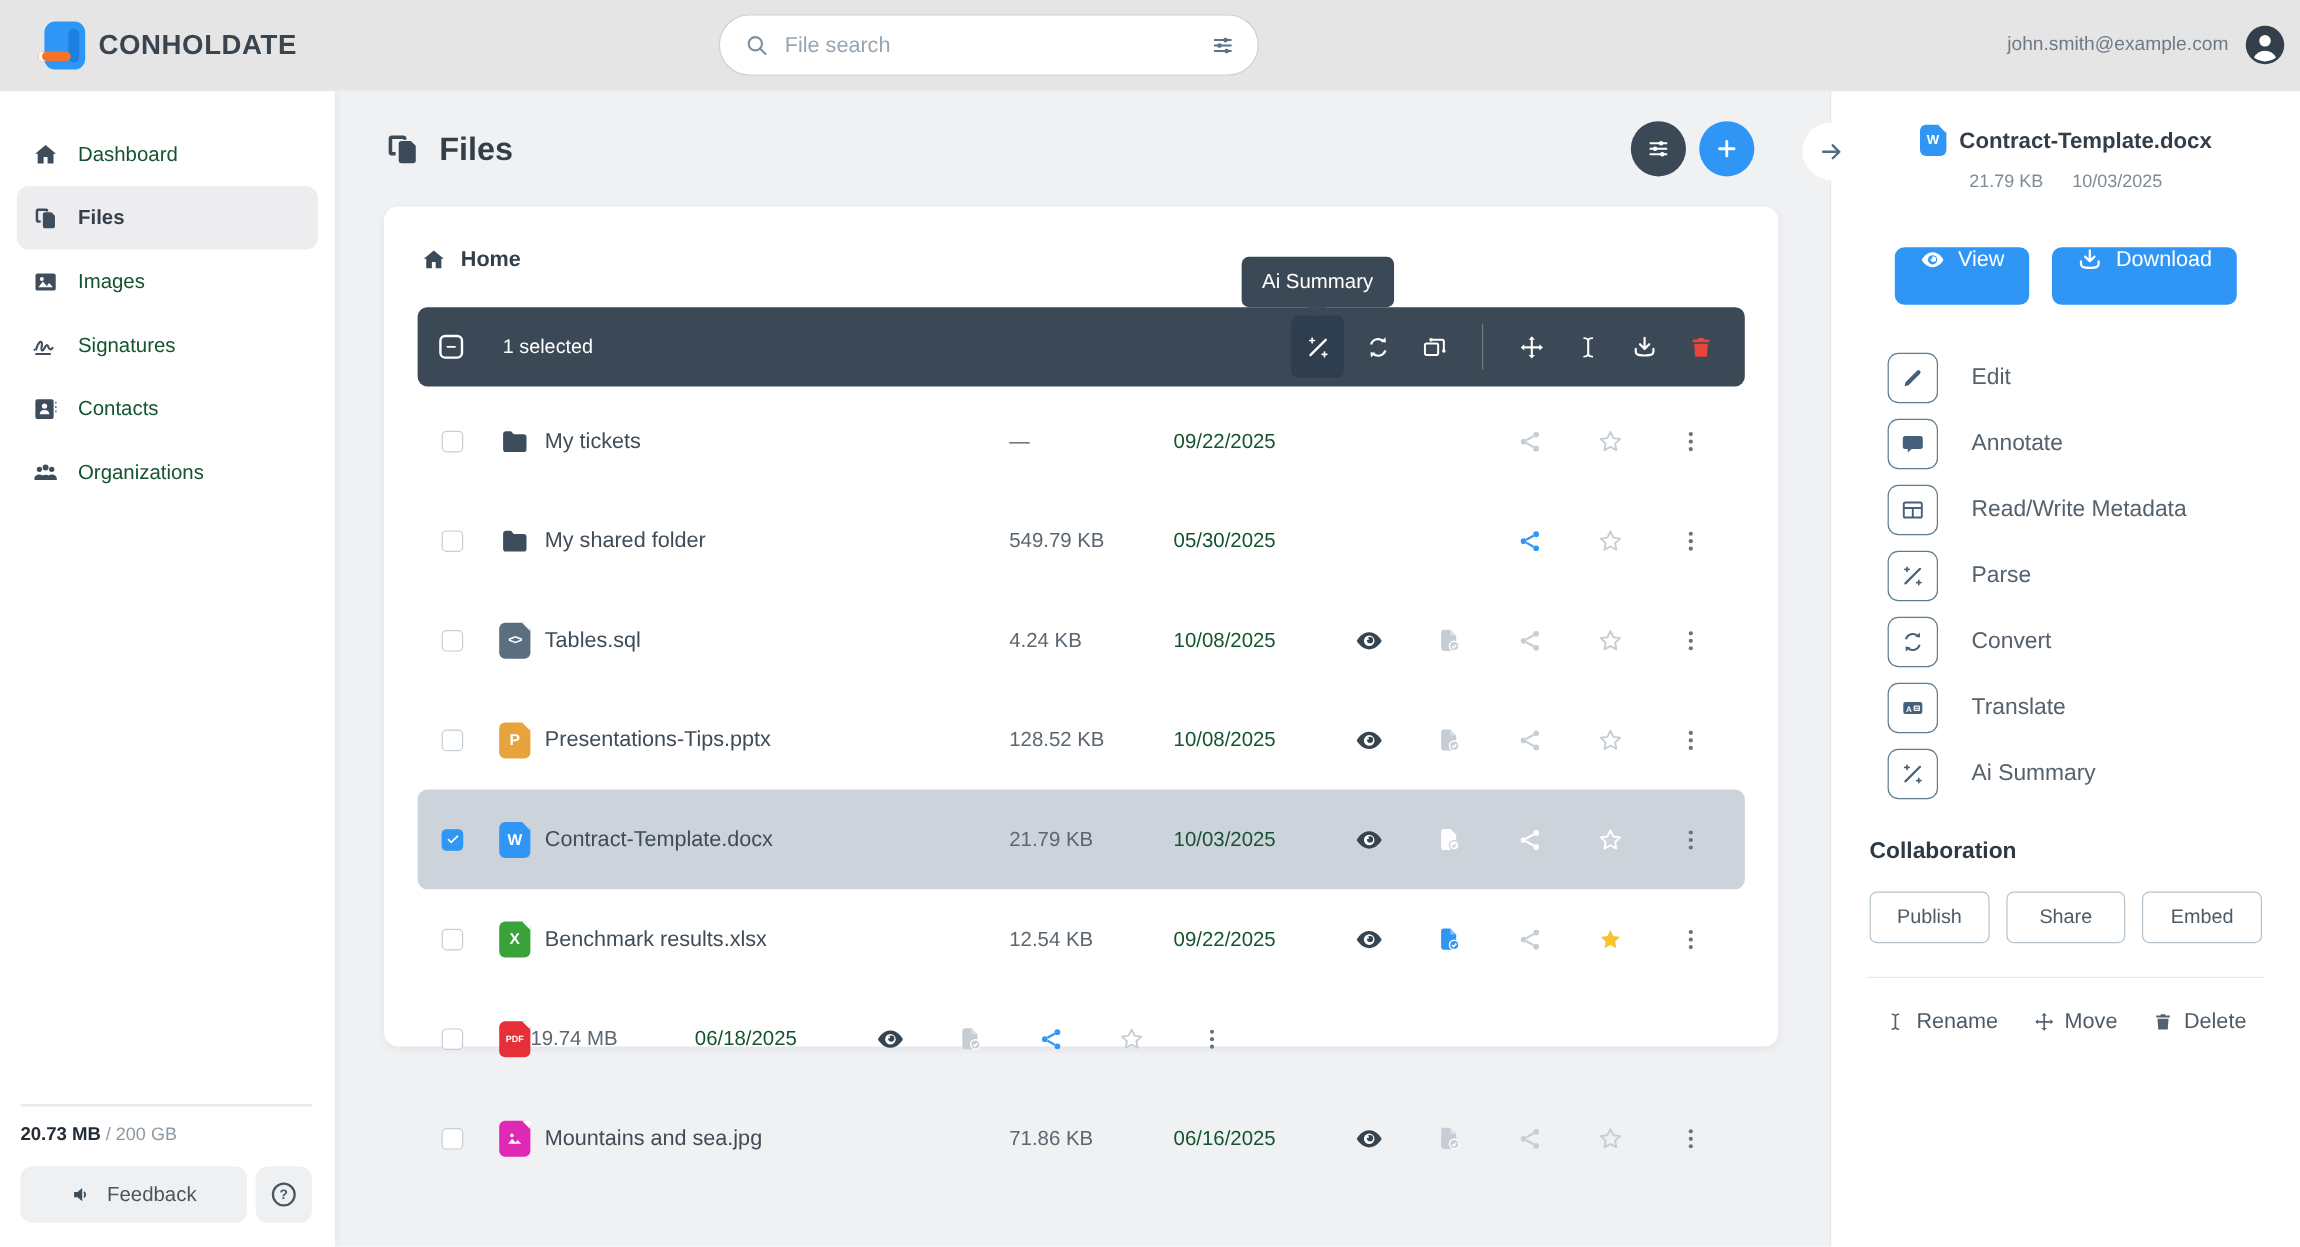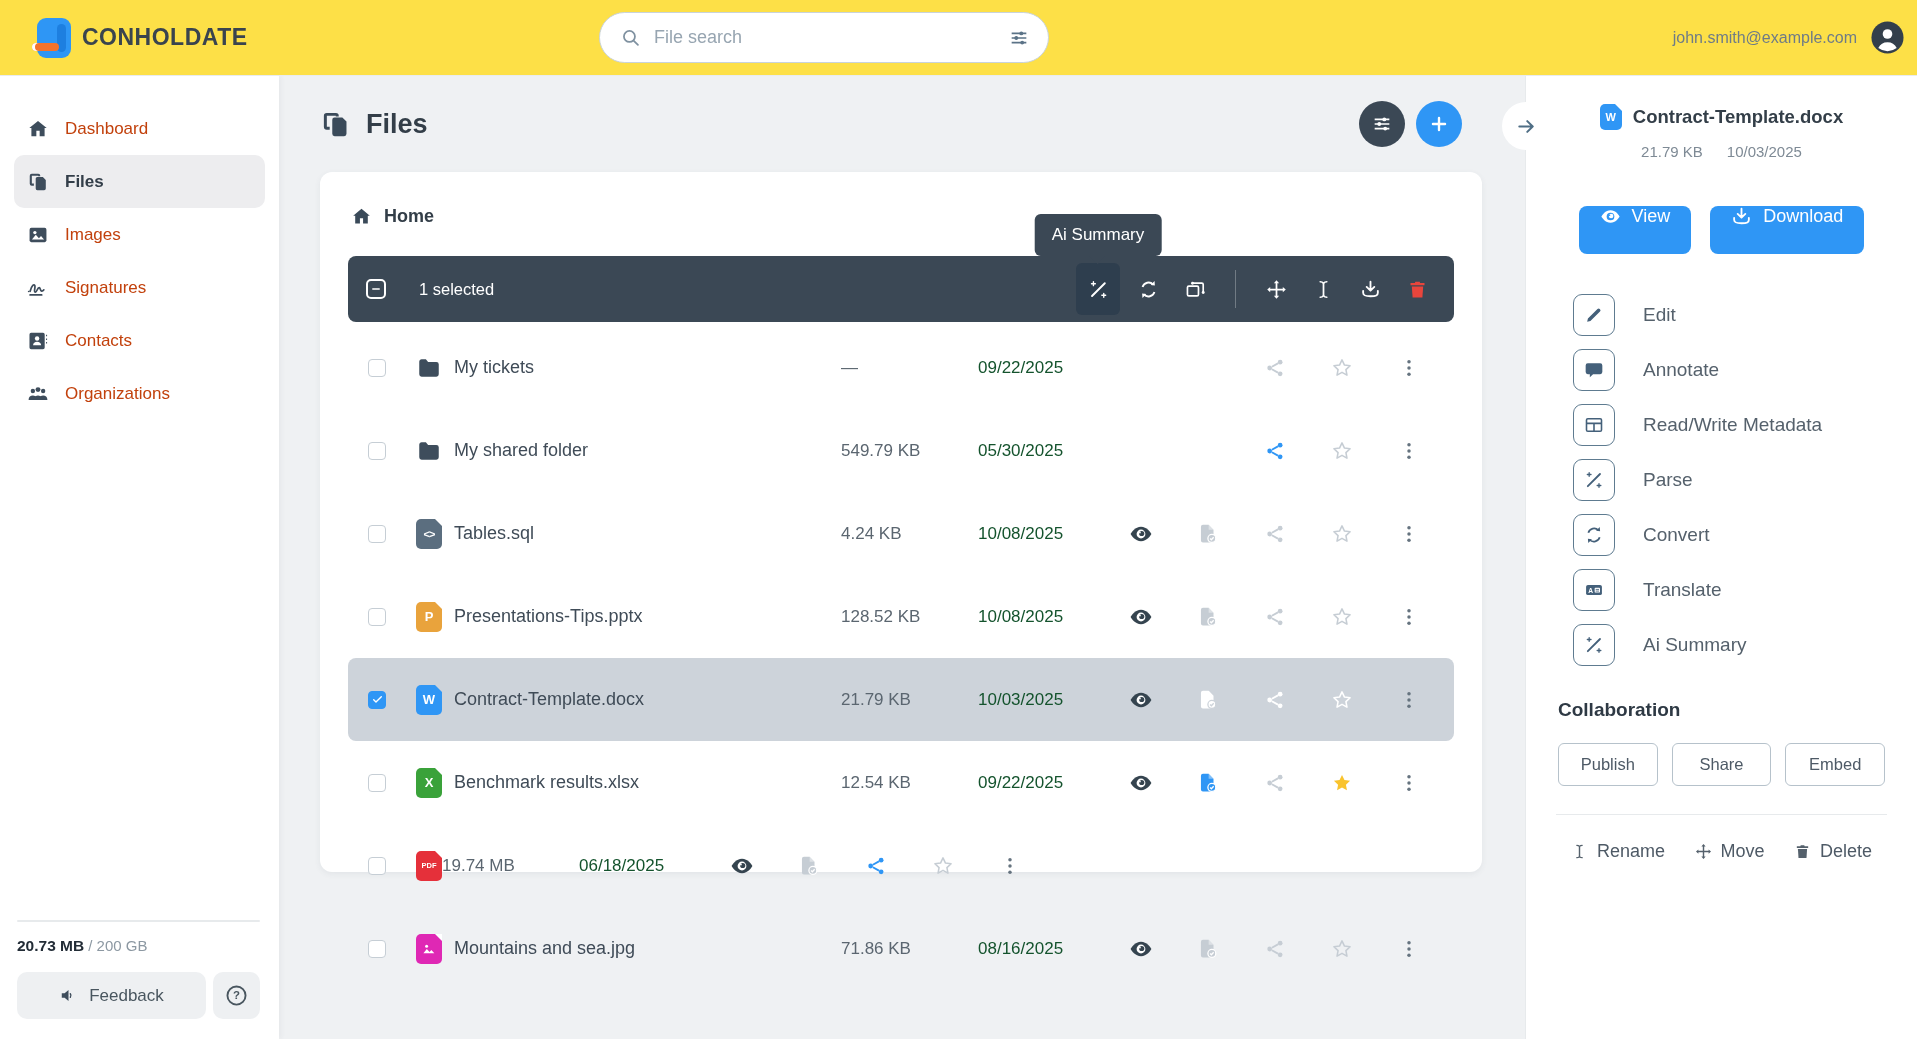--- a/index.html
+++ b/index.html
@@ -5,21 +5,21 @@
   * { margin:0; padding:0; box-sizing:border-box; }
   html,body { width:1917px; height:1039px; overflow:hidden; }
   body { font-family:"Liberation Sans", sans-serif; background:#fff; color:#3f4b57;
          --accent:#2f96f5; --dark:#3b4855; --star:#f9c32d; --danger:#e8453c; --selrow:#cdd3da; }
   svg { display:block; }
   button { font-family:inherit; cursor:pointer; }
 
   .app { display:flex; flex-direction:column; height:100%; }
 
   
-  .topbar { flex:0 0 76px; background:#fde047; border-bottom:1px solid #e9ecee; display:flex; align-items:center;
+  .topbar { flex:0 0 76px; background:#e5e5e5; border-bottom:1px solid #e9ecee; display:flex; align-items:center;
             padding:0 12px 0 37px; position:relative; z-index:6; }
   .brand { display:flex; align-items:center; gap:11px; }
   .brand-badge { position:relative; width:34px; height:40px; background:#2e96f5; border-radius:9px; }
   .brand-badge::before { content:''; position:absolute; right:5px; top:6px; width:9px; height:28px; background:#1d7fe0; border-radius:5px; }
   .brand-badge::after { content:''; position:absolute; left:-5px; bottom:7px; width:27px; height:8px; background:#f4732c; border-radius:5px;
                         box-shadow: inset 3px 0 0 #fff; }
   .brand-text { font-size:23px; font-weight:bold; color:#3a444e; letter-spacing:.5px; }
 
   .search { position:absolute; left:599px; top:12px; width:450px; height:51px; border:1px solid #c9d3da; border-radius:26px;
             display:flex; align-items:center; padding:0 18px 0 20px; gap:13px; background:#fff; }
@@ -32,21 +32,21 @@
   .email { font-size:16px; color:#6e7b87; }
   .avatar { width:35px; height:35px; }
 
   
   .shell { flex:1; display:flex; min-height:0; }
 
   
   .sidebar { width:279px; background:#fff; display:flex; flex-direction:column; padding-top:26px;
              box-shadow:2px 0 5px rgba(50,60,70,.05); position:relative; z-index:5; }
   .nav-item { height:53px; display:flex; align-items:center; gap:16px; padding-left:13px; margin:0 14px; border-radius:10px;
-              font-size:17px; color:#c2410c; cursor:pointer; }
+              font-size:17px; color:#14532d; cursor:pointer; }
   .nav-item .nicon { width:22px; height:22px; color:#3e4d5c; flex:0 0 22px; }
   .nav-item .nicon svg { width:22px; height:22px; }
   .nav-item.active { background:#ededef; font-weight:bold; color:#333e49; }
   .side-footer { margin-top:auto; padding:0 19px 20px 17px; }
   .sf-divider { height:2px; background:#e7eaec; border-radius:2px; margin-bottom:15px; }
   .storage { font-size:15px; color:#8c98a2; margin-bottom:17px; }
   .storage b { color:#222c36; font-size:15.5px; margin-right:4px; }
   .foot-row { display:flex; gap:7px; }
   .feedback { flex:1; height:47px; background:#eef0f2; border:none; border-radius:10px; display:flex; align-items:center;
               justify-content:center; gap:11px; font-size:17px; color:#49565f; }
@@ -754,21 +754,21 @@
               <span class="cb"></span>
               <span class="ficon">
                 <span class="badge t-jpg" style="background:#df28b4">
                   <svg viewBox="0 0 24 24" aria-hidden="true">
                     <use href="#i-photo"></use>
                   </svg>
                 </span>
               </span>
               <span class="fname">Mountains and sea.jpg</span>
               <span class="fsize">71.86 KB</span>
-              <span class="fdate">08/16/2025</span>
+              <span class="fdate">06/16/2025</span>
               <span class="ricons">
                 <span class="icbox eye c-dark">
                   <svg viewBox="0 0 24 24" aria-hidden="true">
                     <use href="#i-eye"></use>
                   </svg>
                 </span>
                 <span class="icbox c-gray">
                   <svg viewBox="0 0 24 24" aria-hidden="true">
                     <use href="#i-filecheck"></use>
                   </svg>

